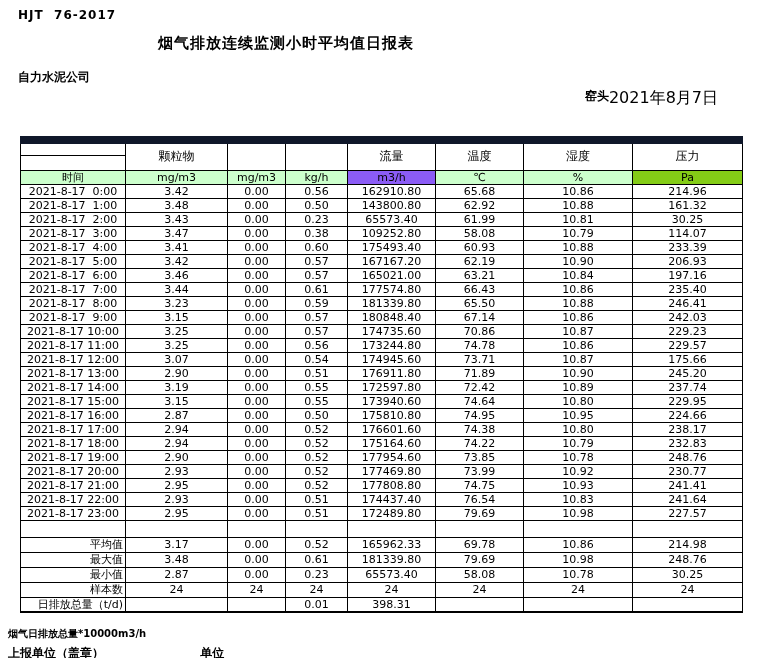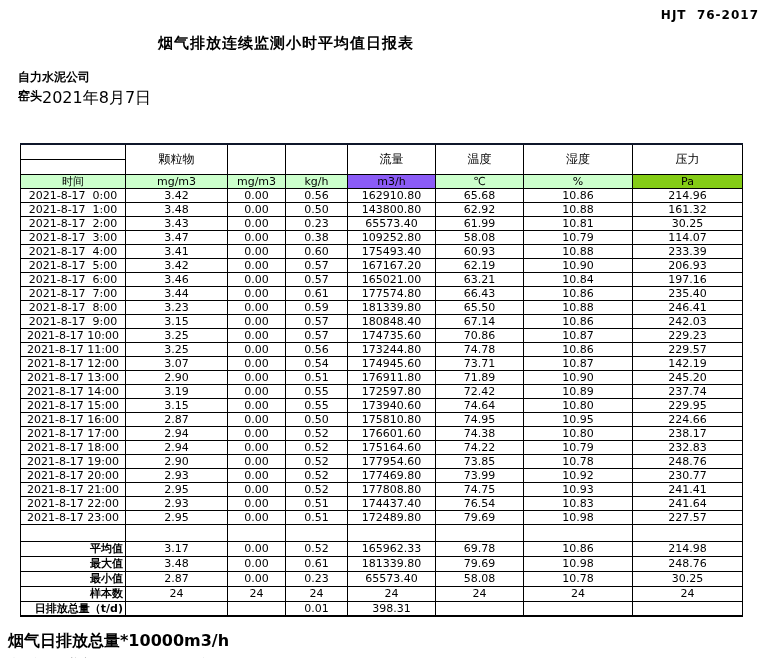--- a/index.html
+++ b/index.html
@@ -9,72 +9,71 @@
     color: #000;
     font-size: 11px;
     position: relative;
   }
   .doc-code {
     margin: 8px 0 0 18px;
     font-weight: bold;
     font-size: 12px;
     white-space: pre;
     letter-spacing: 1px;
-    text-align: right;
   }
   .title {
     margin: 12px 0 0 158px;
     font-weight: bold;
     font-size: 15px;
     letter-spacing: 1px;
     width: 260px;
   }
   .company {
     margin: 16px 0 0 18px;
     font-weight: bold;
     font-size: 12px;
   }
   .loc-date {
     margin: 2px 0 0 18px;
     display: flex;
-    justify-content: flex-start;
+    justify-content: flex-end;
     width: 700px;
   }
   .location { font-weight: bold; font-size: 12px; }
   .date { font-size: 16px; font-weight: normal; }
 
   table.report {
-    margin: 34px 0 0 20px;
+    margin: 27px 0 0 20px;
     border-collapse: collapse;
     table-layout: fixed;
     width: 722px;
-    border-top: 2px solid #0f172a;
+    border-top: 8px solid #0f172a;
     border-bottom: 2px solid #000;
   }
   table.report td {
     border: 1px solid #000;
     text-align: center;
     font-size: 11px;
     line-height: 13px;
     height: 13px;
     padding: 0 2px;
     overflow: visible;
   }
   tr.grp td { height: 15px; font-size: 12px; }
   tr.units td { height: 14px; background: #ccffcc; }
   td.time { text-align: right; white-space: pre; padding-right: 3px; }
   tr.spacer td { height: 17px; }
   tr.summary td { height: 15px; }
-  td.slabel { text-align: right; font-weight: bold; }
+  td.slabel { text-align: right; }
   .labwrap { float: right; white-space: nowrap; }
 
   .footnote {
     margin: 14px 0 0 8px;
     font-weight: bold;
-    font-size: 16px;
+    font-size: 10px;
   }
   .footer-line {
     margin: 4px 0 0 8px;
     font-weight: bold;
     font-size: 12px;
   }
   .footer-line .unit-label { margin-left: 92px; text-align: right; }
 </style>
 </head>
 <body>
@@ -245,21 +244,21 @@
         <td>229.57</td>
       </tr>
       <tr>
         <td class="time">2021-8-17 12:00</td>
         <td>3.07</td>
         <td>0.00</td>
         <td>0.54</td>
         <td>174945.60</td>
         <td>73.71</td>
         <td>10.87</td>
-        <td>142.19</td>
+        <td>175.66</td>
       </tr>
       <tr>
         <td class="time">2021-8-17 13:00</td>
         <td>2.90</td>
         <td>0.00</td>
         <td>0.51</td>
         <td>176911.80</td>
         <td>71.89</td>
         <td>10.90</td>
         <td>245.20</td>

